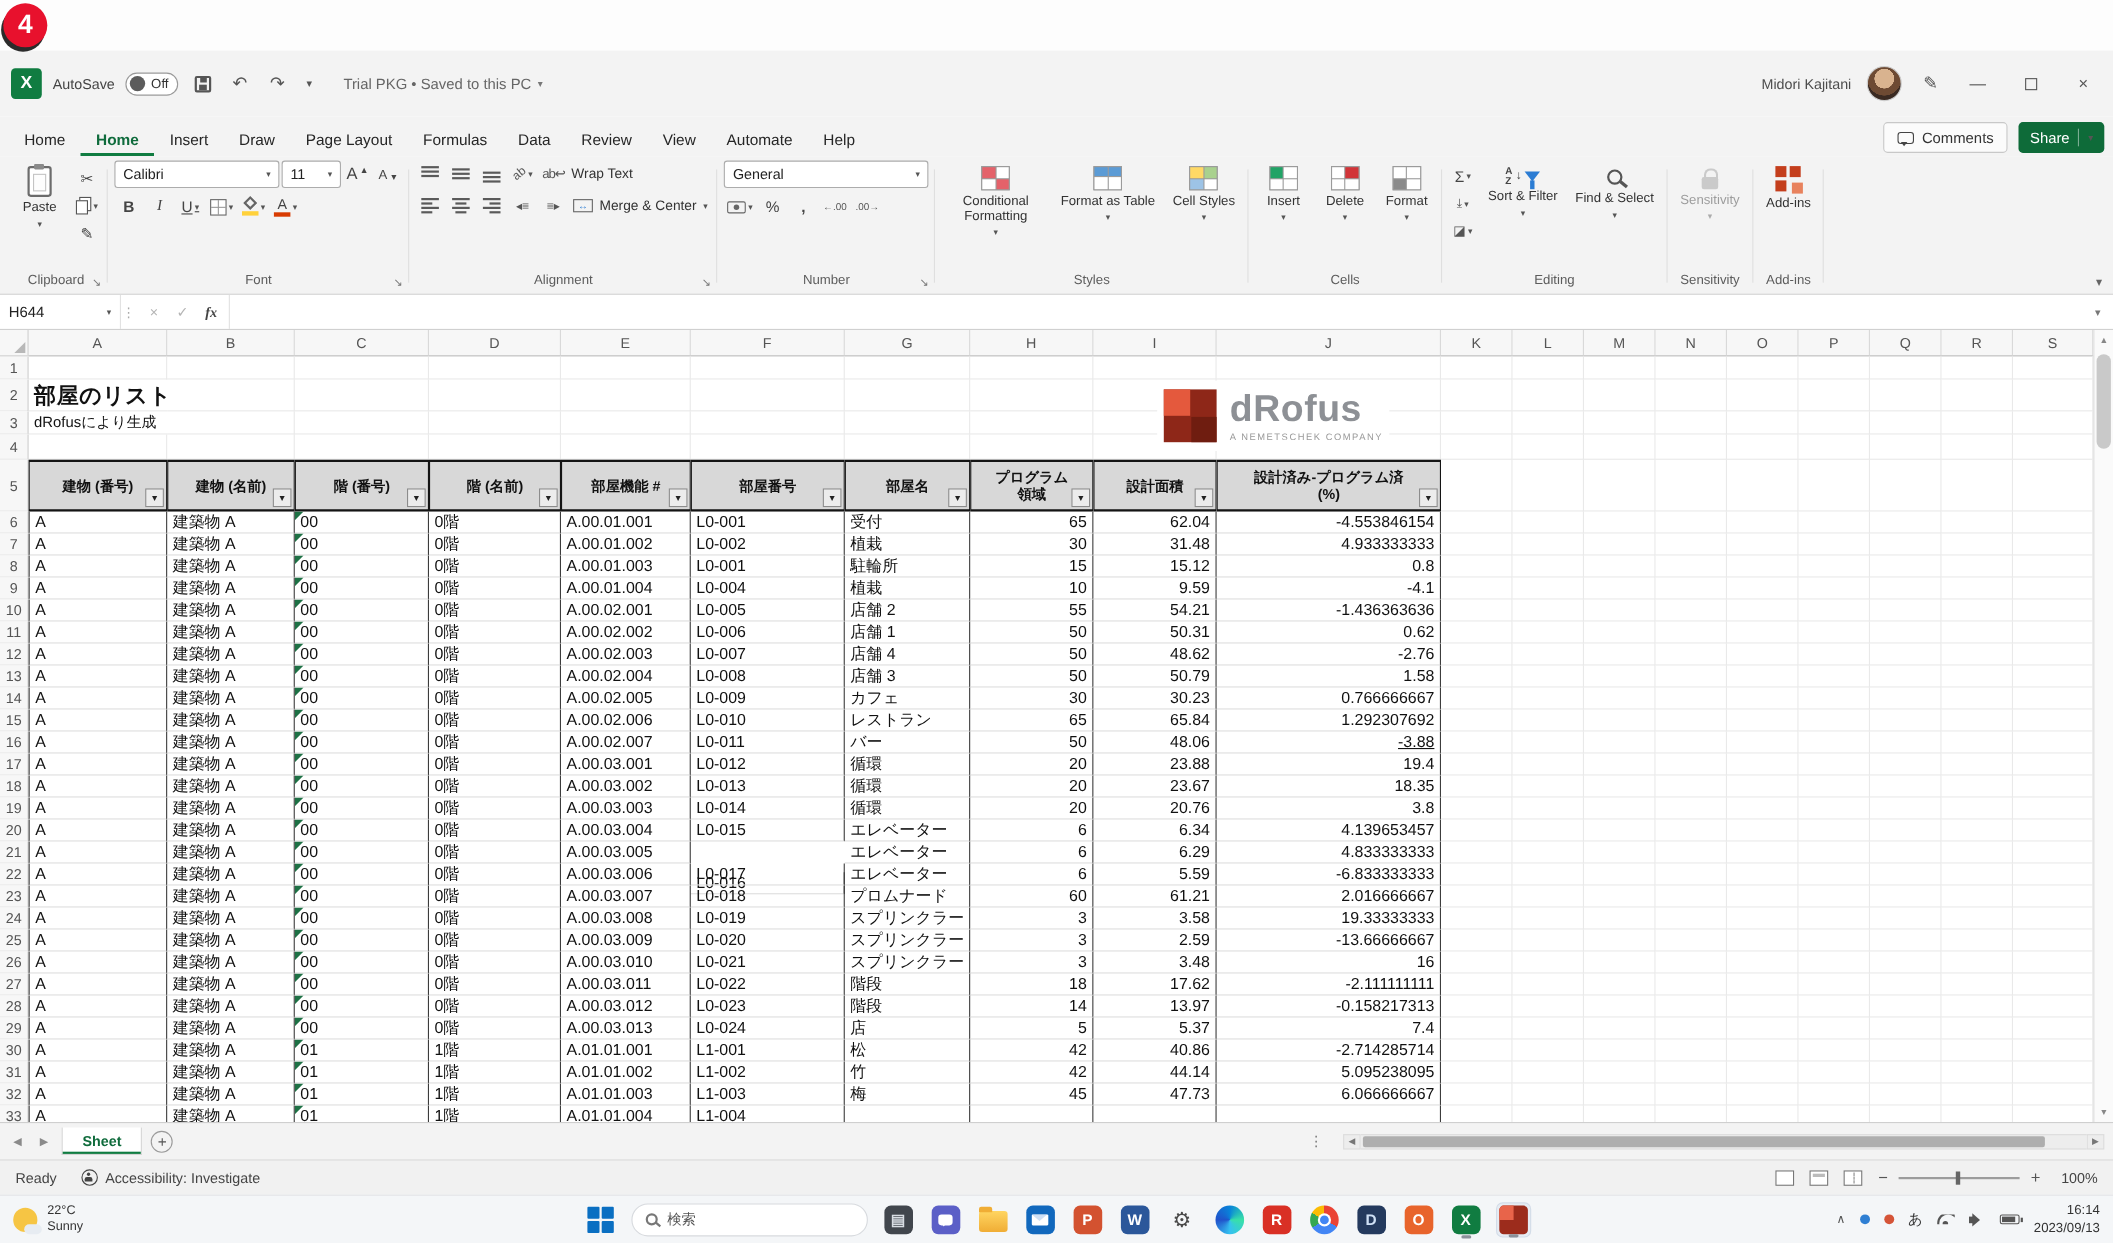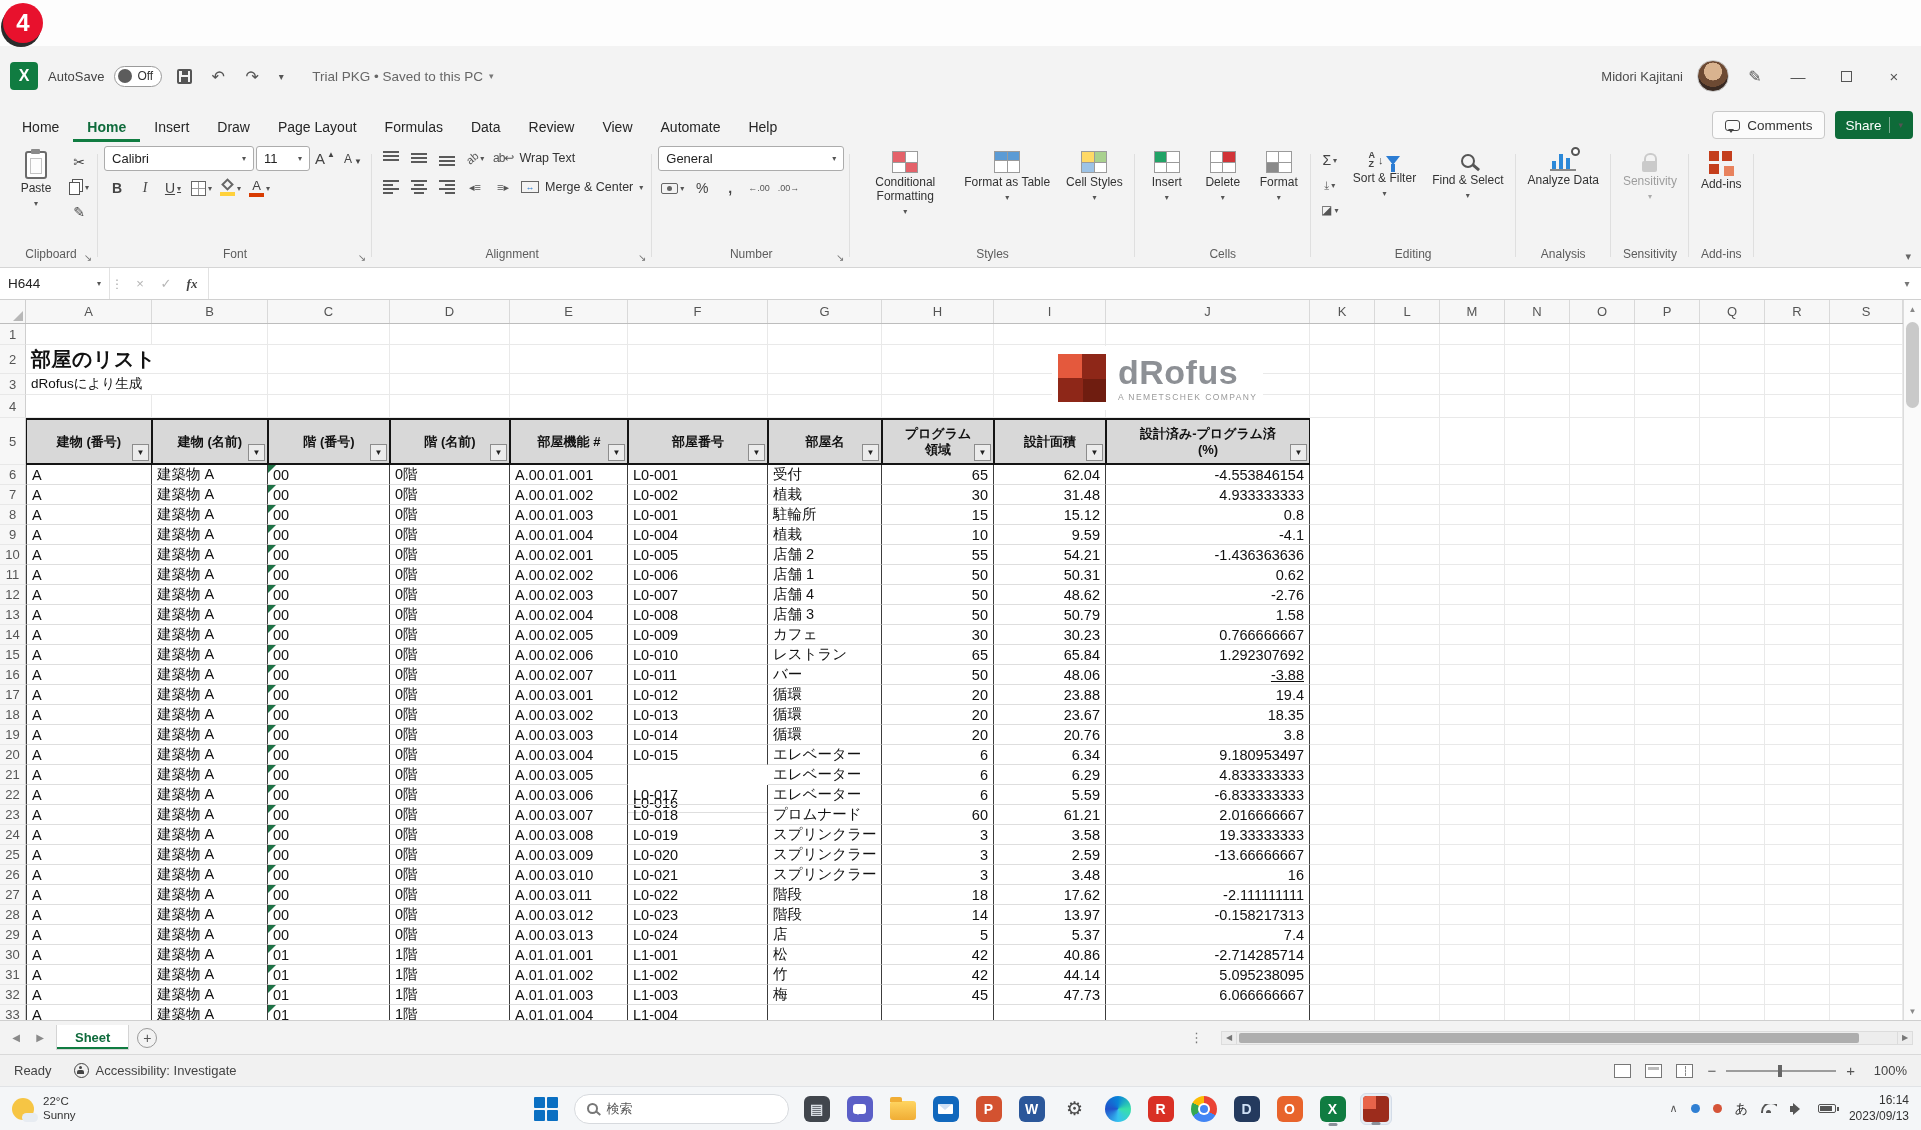--- a/index.html
+++ b/index.html
@@ -565,34 +565,20 @@
         </div>
         <div class="bigbtn">
           <span class="magbig"></span>
           <span class="blbl">Find &amp; Select</span>
           <span class="chev">▾</span>
         </div>
       </div>
       <div class="rfoot"><span>Editing</span></div>
     </div>
 
-    <div class="rgroup">
-      <div class="rbody">
-        <div class="bigbtn">
-          <span class="ad-ico">
-              <i></i>
-              <i></i>
-              <i></i>
-              <span class="magsm"></span>
-            </span>
-          <span class="blbl">Analyze Data</span>
-        </div>
-      </div>
-      <div class="rfoot"><span>Analysis</span></div>
-    </div>
 
     <div class="rgroup">
       <div class="rbody">
         <div class="bigbtn dis">
           <span class="lock"></span>
           <span class="blbl">Sensitivity</span>
           <span class="chev">▾</span>
         </div>
       </div>
       <div class="rfoot"><span>Sensitivity</span></div>
@@ -1080,21 +1066,21 @@
             <div class="gut">20</div>
             <div class="cell tb first" style="width: 126px;">A</div>
             <div class="cell tb" style="width: 116px;">建築物 A</div>
             <div class="cell tb gt" style="width: 122px;">00</div>
             <div class="cell tb" style="width: 120px;">0階</div>
             <div class="cell tb" style="width: 118px;">A.00.03.004</div>
             <div class="cell tb" style="width: 140px;">L0-015</div>
             <div class="cell tb" style="width: 114px;">エレベーター</div>
             <div class="cell tb num" style="width: 112px;">6</div>
             <div class="cell tb num" style="width: 112px;">6.34</div>
-            <div class="cell tb num" style="width: 204px;">9.180953497</div>
+            <div class="cell tb num" style="width: 204px;">4.139653457</div>
             <div class="cell" style="width: 65px;"></div>
             <div class="cell" style="width: 65px;"></div>
             <div class="cell" style="width: 65px;"></div>
             <div class="cell" style="width: 65px;"></div>
             <div class="cell" style="width: 65px;"></div>
             <div class="cell" style="width: 65px;"></div>
             <div class="cell" style="width: 65px;"></div>
             <div class="cell" style="width: 65px;"></div>
             <div class="cell" style="width: 73px;"></div>
           </div>

